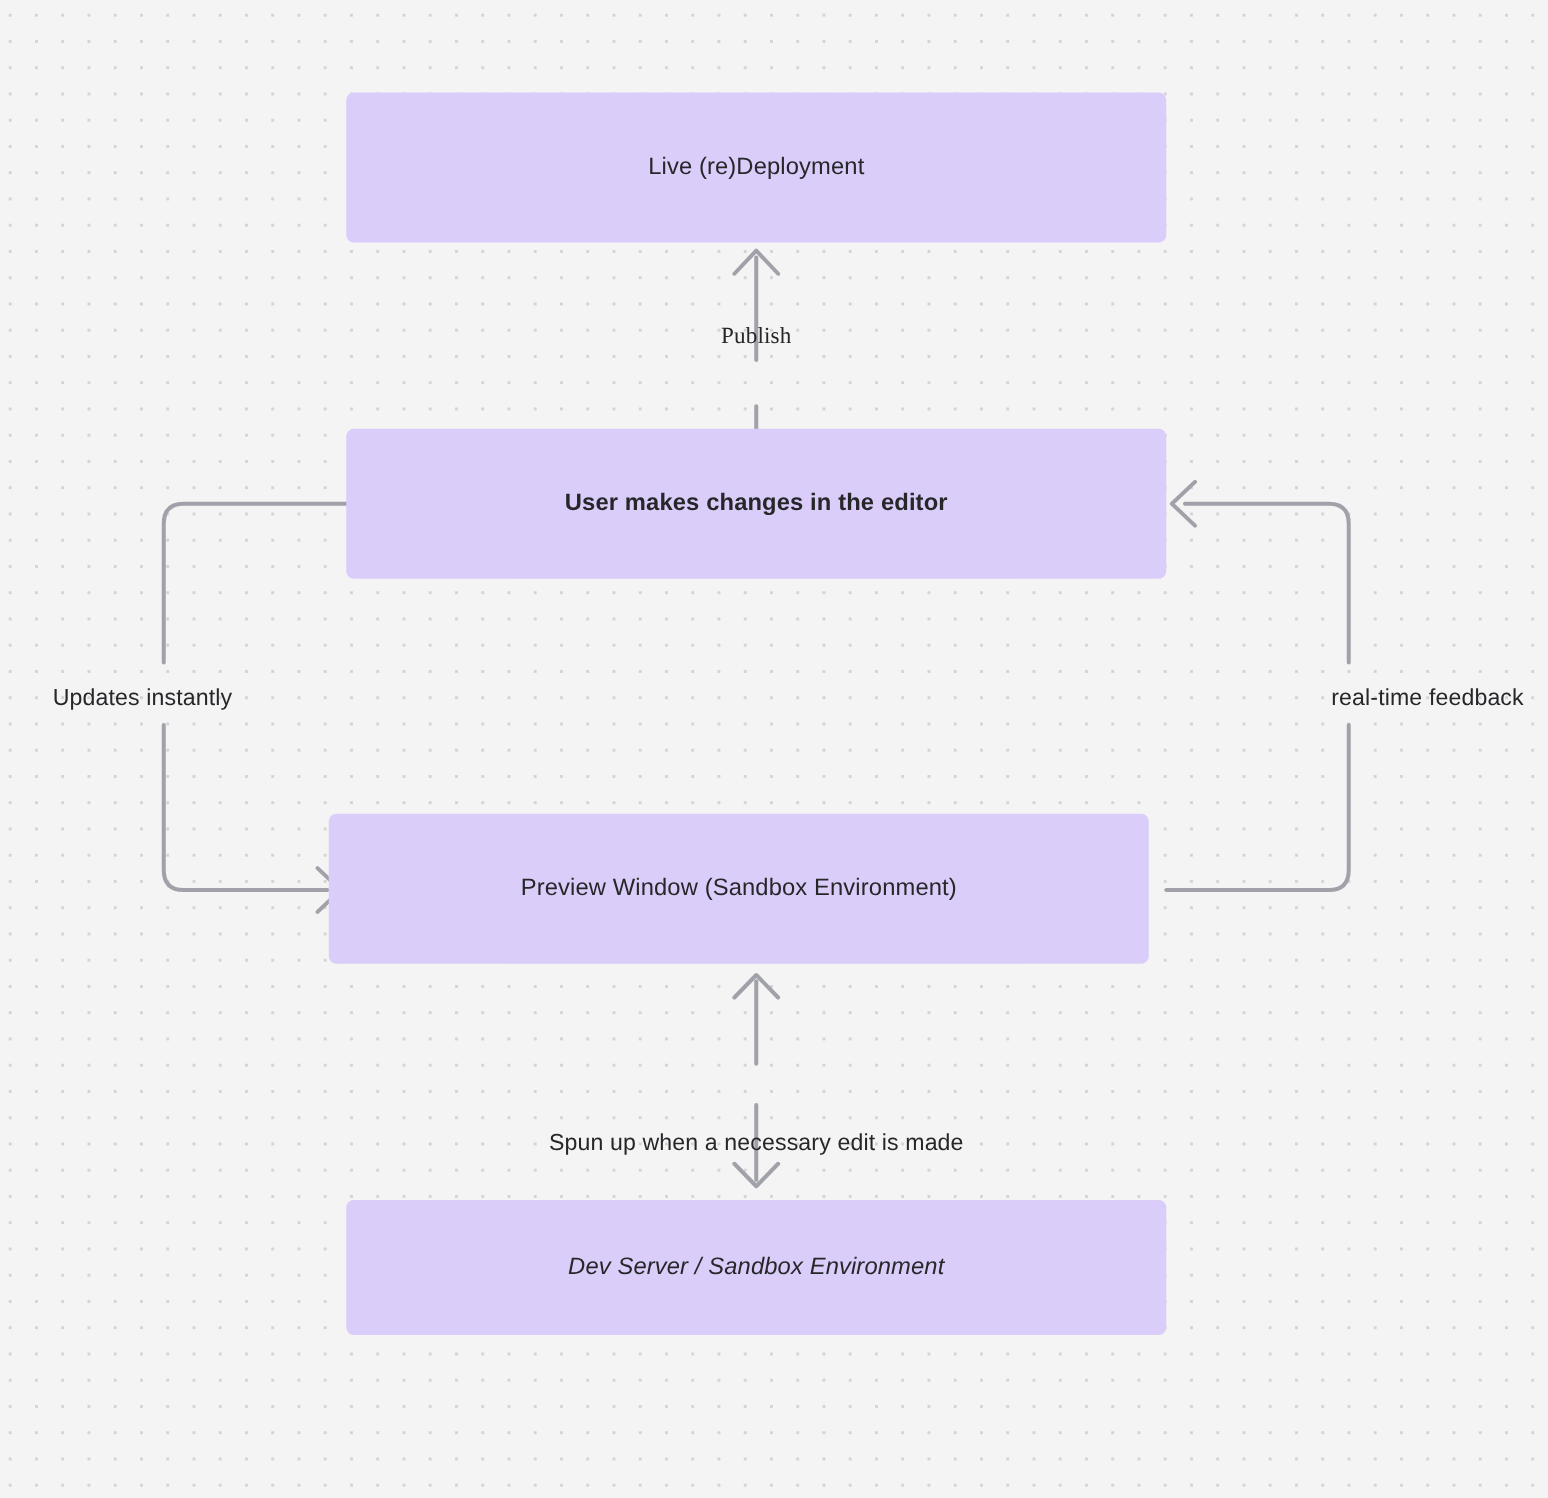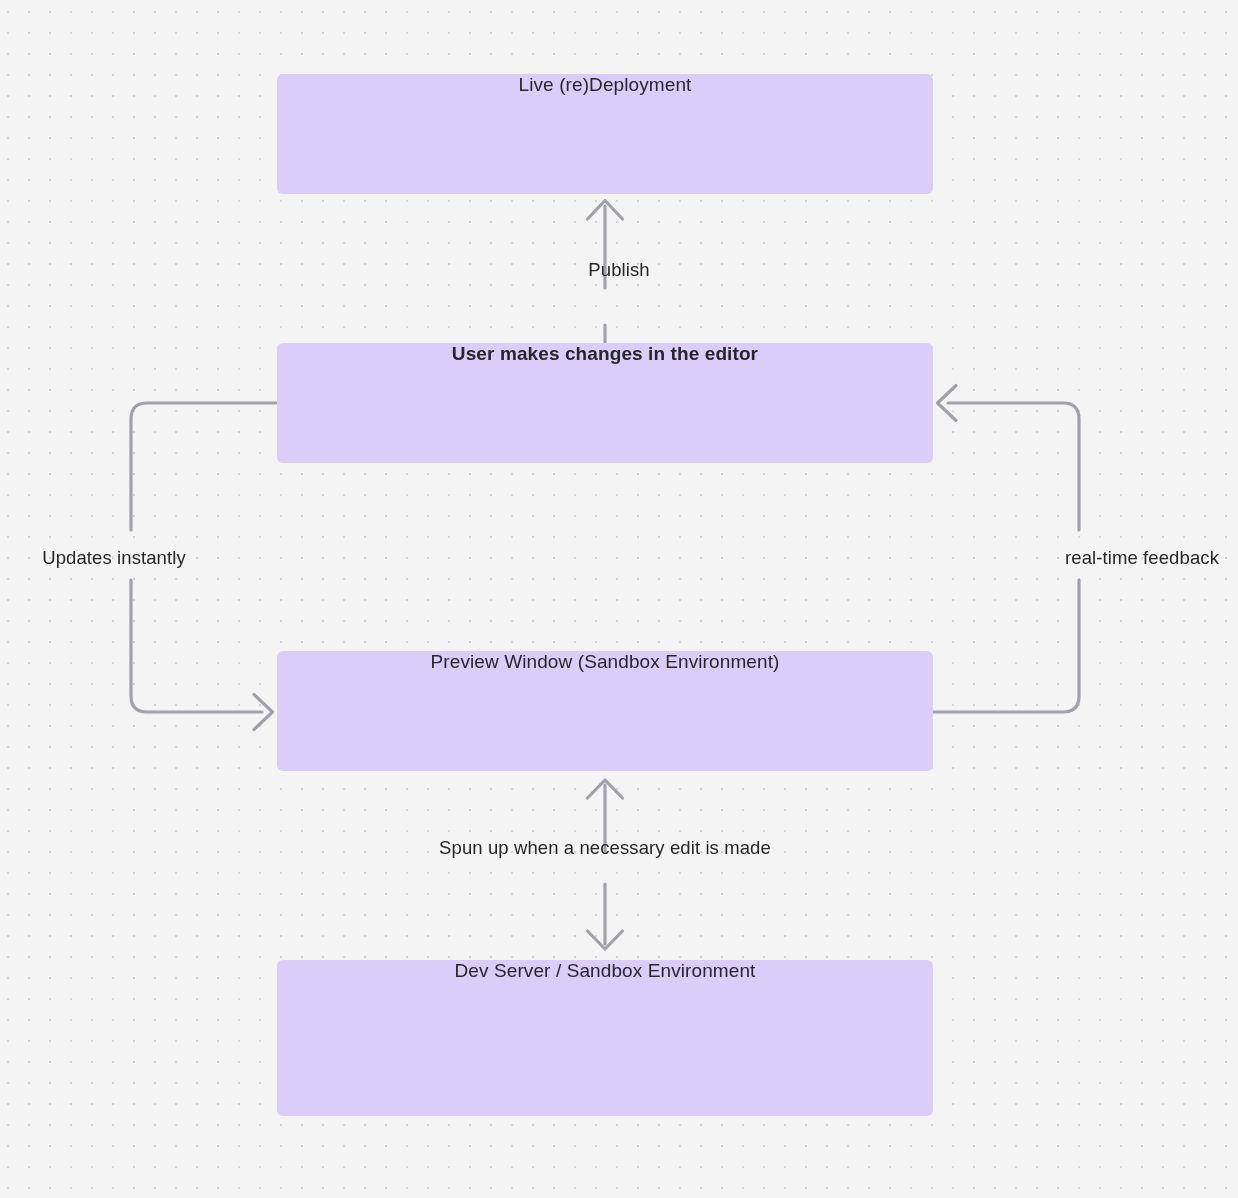--- a/index.html
+++ b/index.html
@@ -25,21 +25,21 @@
     width: 1238px;
     height: 1198px;
     pointer-events: none;
   }
   .node {
     position: absolute;
     box-sizing: border-box;
     background: #dacdfa;
     border-radius: 6px;
     display: flex;
-    align-items: flex-start;
+    align-items: center;
     justify-content: center;
     color: #27272a;
     font-size: 19px;
     font-family: "Liberation Sans", sans-serif;
     letter-spacing: 0.1px;
     line-height: 1.2;
     text-align: center;
   }
   .edge-label {
     position: absolute;
@@ -90,29 +90,29 @@
   </svg>
 
   <div class="node" style="left:277px; top:74px; width:656px; height:120px;">
     <span>Live (re)Deployment</span>
   </div>
 
   <div class="node" style="left:277px; top:343px; width:656px; height:120px;font-weight:bold;">
     <span>User makes changes in the editor</span>
   </div>
 
-  <div class="node" style="left:277px; top:651px; width:656px; height:120px;">
+  <div class="node" style="left:263px; top:651px; width:656px; height:120px;">
     <span>Preview Window (Sandbox Environment)</span>
   </div>
 
-  <div class="node" style="left:277px; top:960px; width:656px; height:156px;">
+  <div class="node" style="left:277px; top:960px; width:656px; height:108px;font-style:italic;">
     <span>Dev Server / Sandbox Environment</span>
   </div>
 
-  <div class="edge-label" style="left:619px; top:270px; transform:translate(-50%, -50%);">Publish</div>
+  <div class="edge-label" style="left:605px; top:270px; transform:translate(-50%, -50%);font-family:Liberation Serif, serif;">Publish</div>
 
   <div class="edge-label" style="left:114px; top:558px; transform:translate(-50%, -50%);">Updates instantly</div>
 
   <div class="edge-label" style="left:1142px; top:558px; transform:translate(-50%, -50%);">real-time feedback</div>
 
-  <div class="edge-label" style="left:605px; top:848px; transform:translate(-50%, -50%);">Spun up when a necessary edit is made</div>
+  <div class="edge-label" style="left:605px; top:914px; transform:translate(-50%, -50%);">Spun up when a necessary edit is made</div>
 
 </div>
 
 </body></html>

